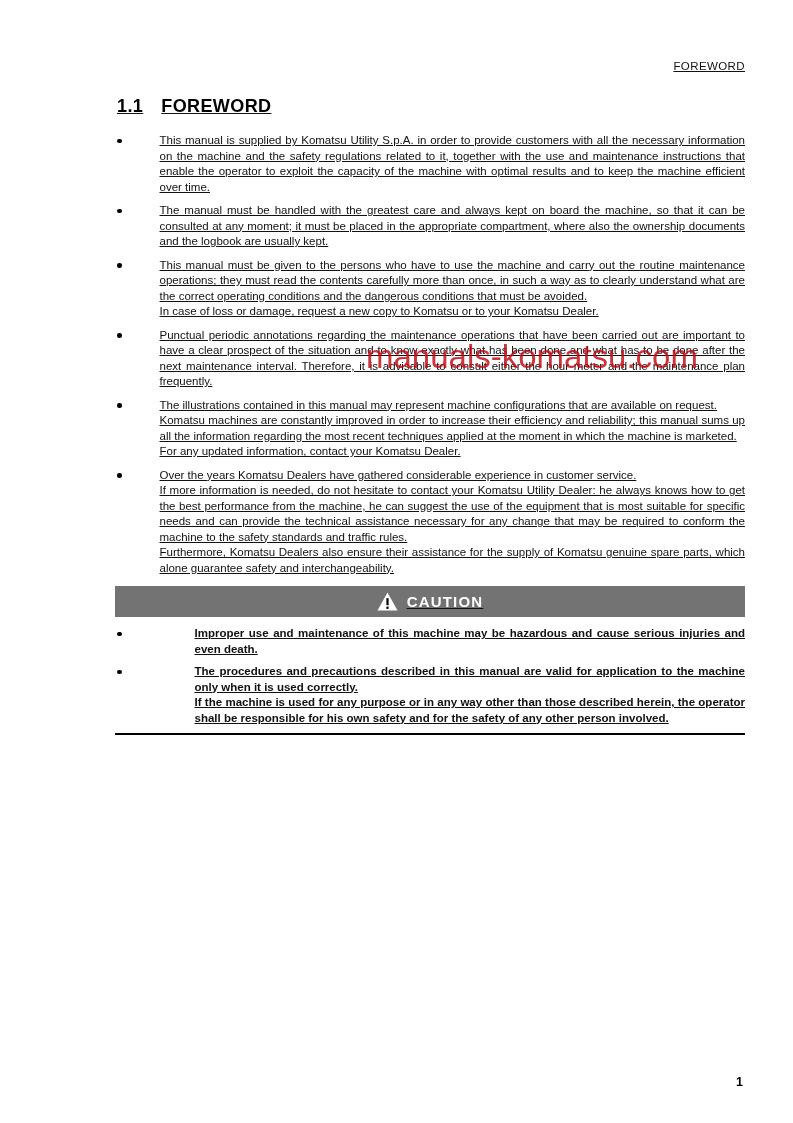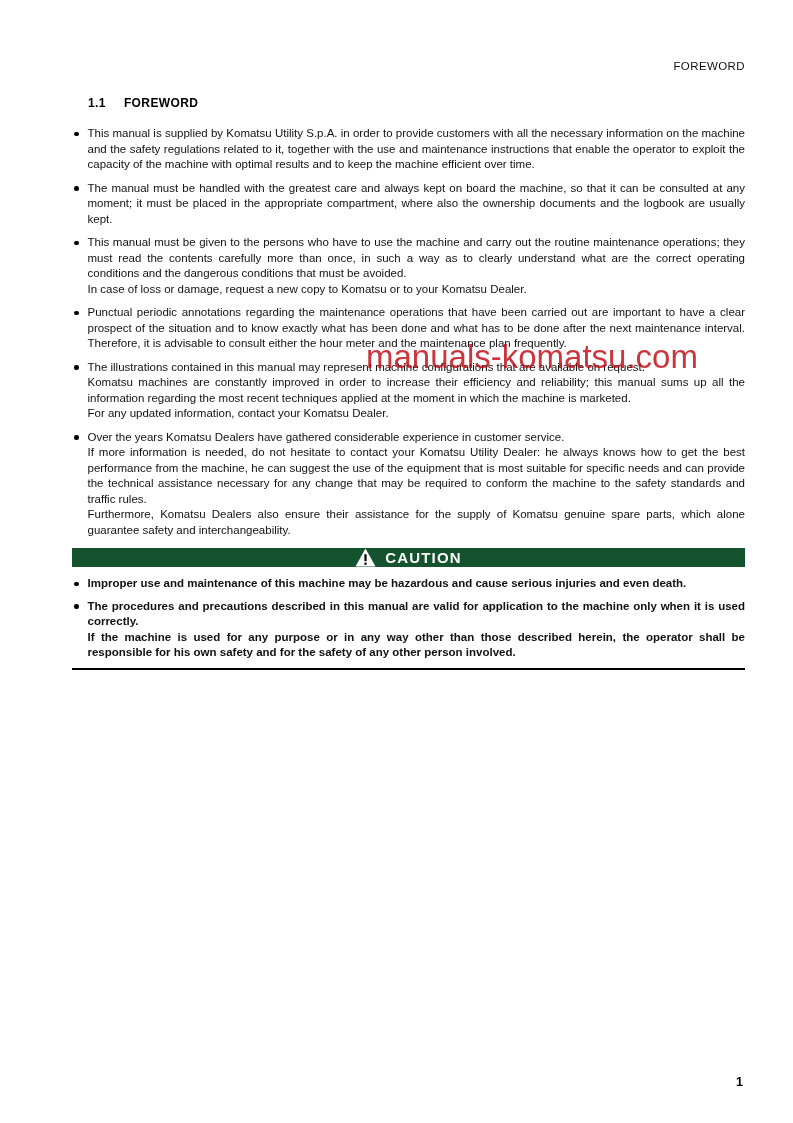--- a/index.html
+++ b/index.html
@@ -4,33 +4,33 @@
 <style>
   html, body { margin: 0; padding: 0; background: #ffffff; }
   body {
     width: 793px; height: 1123px;
     font-family: "Liberation Sans", sans-serif;
     color: #111111;
     position: relative;
     overflow: hidden;
   }
   .page { position: relative; width: 793px; height: 1123px; }
-  .content { padding: 0 48px 0 72px; }
+  .content { padding: 0 48px 0 115px; text-decoration: underline; }
 
   .running-header {
     padding-top: 60px;
     text-align: right;
     font-size: 11.5px;
     letter-spacing: 0.4px;
     color: #111;
   }
 
   .title {
-    margin: 24px 0 0 16px;
-    font-size: 12px;
+    margin: 24px 0 0 2px;
+    font-size: 18px;
     font-weight: bold;
     letter-spacing: 0.4px;
     color: #000;
   }
   .title .title-text { margin-left: 18px; }
 
   .bullets { margin-top: 16px; }
   .bullet { display: flex; margin-bottom: 8px; }
   .dot {
     flex: none;
@@ -38,42 +38,43 @@
     background: #000;
     border-radius: 50%;
     margin: 5.5px 9px 0 2px;
   }
   .btext {
     flex: 1;
     font-size: 11.5px;
     line-height: 15.5px;
     text-align: justify;
     white-space: pre-line;
+    margin-left: 29px;
   }
 
   .caution-bar {
     margin-top: 10px;
-    background: #14532d;
-    height: 19px;
+    background: #737373;
+    height: 31px;
     display: flex;
     align-items: center;
     justify-content: center;
     gap: 9px;
   }
   .caution-label {
     color: #ffffff;
     font-weight: bold;
     font-size: 15px;
     letter-spacing: 1.2px;
   }
   .warn-icon { display: inline-flex; align-items: center; }
 
   .caution-bullets { margin-top: 9px; }
   .caution-bullets .btext { font-weight: bold; }
-  .caution-bullets .bullet { margin-bottom: 7px; }
+  .caution-bullets .bullet { margin-bottom: 7px; gap: 35px; }
 
   .end-rule {
     border: none;
     border-top: 2.5px solid #000;
     margin: 4px 0 0 0;
   }
 
   .watermark {
     position: absolute;
     left: 366px;

